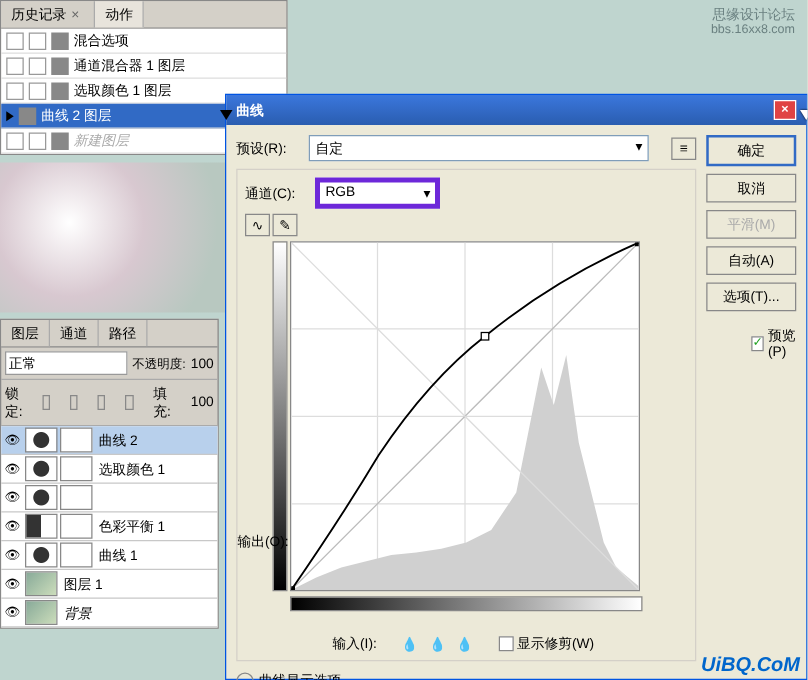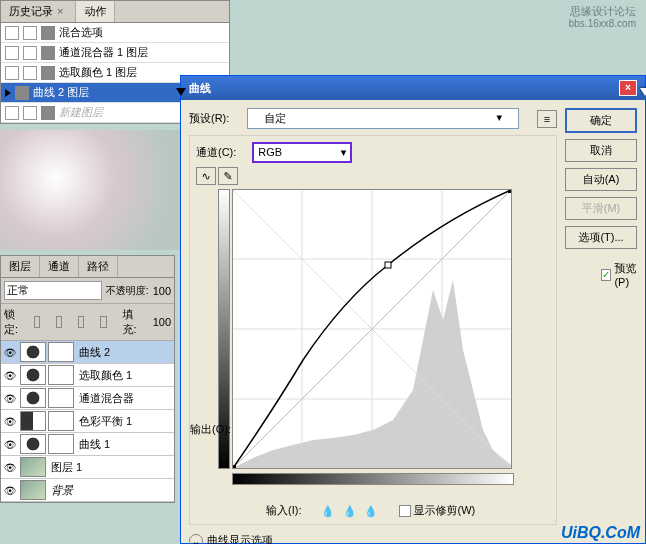--- a/index.html
+++ b/index.html
@@ -40,25 +40,25 @@
 .curves-dialog{position:absolute;left:180px;top:75px;width:466px;height:469px;background:#ece9d8;border:1px solid #0054e3;}
 .dlg-title{background:linear-gradient(#3b77dd,#2a5db0);color:#fff;padding:4px 8px;display:flex;justify-content:space-between;align-items:center;font-weight:bold;}
 .dlg-close{width:18px;height:16px;background:#e04343;color:#fff;text-align:center;line-height:14px;border:1px solid #fff;font-size:10px;}
 .dlg-body{padding:8px;display:flex;gap:8px;}
 .dlg-left{flex:1;}
 .dlg-right{width:72px;display:flex;flex-direction:column;gap:6px;}
 .btn{border:1px solid #888;background:#ece9d8;padding:3px 4px;text-align:center;}
 .btn.primary{border:2px solid #316ac5;}
 .btn.disabled{color:#aaa;}
 .preset-row{display:flex;align-items:center;gap:18px;margin-bottom:6px;}
-.preset-select{flex:1;border:1px solid #7f9db9;background:#fff;padding:2px 16px;display:flex;justify-content:space-between;}
+.preset-select{flex:1;border:1px solid #7f9db9;background:#fff;padding:2px 4px;display:flex;justify-content:space-between;}
 .dropdown-arrow{color:#000;}
 .channel-box{border:1px solid #d4d0c8;padding:6px;margin-top:4px;}
 .channel-row{display:flex;align-items:center;gap:16px;margin-bottom:4px;}
-.channel-select{width:100px;border:2px solid #6d28d9;background:#fff;padding:2px 4px;display:flex;justify-content:space-between;}
+.channel-select{width:100px;border:4px solid #6d28d9;background:#fff;padding:2px 4px;display:flex;justify-content:space-between;}
 .curve-tools{display:flex;gap:2px;margin:4px 0;}
 .tool-btn{width:20px;height:18px;border:1px solid #888;background:#ece9d8;display:flex;align-items:center;justify-content:center;}
 .curve-area{position:relative;width:280px;height:280px;border:1px solid #888;background:#fff;margin-left:36px;}
 .gradient-h{height:12px;background:linear-gradient(90deg,#000,#fff);margin:4px 36px 0 36px;border:1px solid #888;}
 .gradient-v{position:absolute;left:22px;top:0;width:12px;height:280px;background:linear-gradient(180deg,#fff,#000);border:1px solid #888;}
 .eyedroppers{display:flex;gap:8px;justify-content:center;margin-top:4px;}
 .show-clip{display:flex;align-items:center;gap:3px;margin-top:4px;justify-content:flex-end;}
 .chk{width:12px;height:12px;border:1px solid #888;background:#fff;display:inline-block;}
 .chk.checked::before{content:"✓";font-size:10px;color:#21a121;display:block;line-height:10px;}
 .expand-opts{display:flex;align-items:center;gap:4px;margin-top:8px;}
@@ -146,21 +146,20 @@
     <div class="layer-item">
         <span class="eye-icon"></span>
         <span class="layer-thumb circle"></span>
         <span class="layer-mask"></span>
         <span class="layer-name">选取颜色 1</span>
       </div>
     <div class="layer-item">
         <span class="eye-icon"></span>
         <span class="layer-thumb circle"></span>
         <span class="layer-mask"></span>
-        <span class="layer-name">通道混合器</span>
       </div>
     <div class="layer-item">
         <span class="eye-icon"></span>
         <span class="layer-thumb half"></span>
         <span class="layer-mask"></span>
         <span class="layer-name">色彩平衡 1</span>
       </div>
     <div class="layer-item">
         <span class="eye-icon"></span>
         <span class="layer-thumb circle"></span>
@@ -250,22 +249,22 @@
         </div>
       </div>
       <div class="expand-opts">
         <span class="expand-btn">⌄</span>
         <span>曲线显示选项</span>
       </div>
     </div>
     <div class="dlg-right">
       <div class="btn primary">确定</div>
       <div class="btn">取消</div>
+      <div class="btn disabled">平滑(M)</div>
       <div class="btn">自动(A)</div>
-      <div class="btn disabled">平滑(M)</div>
       <div class="btn">选项(T)...</div>
       <div class="preview-row">
         <span class="chk checked"></span>
         <span>预览(P)</span>
       </div>
     </div>
   </div>
 </div>
 
 <div class="watermark">UiBQ.CoM</div>

